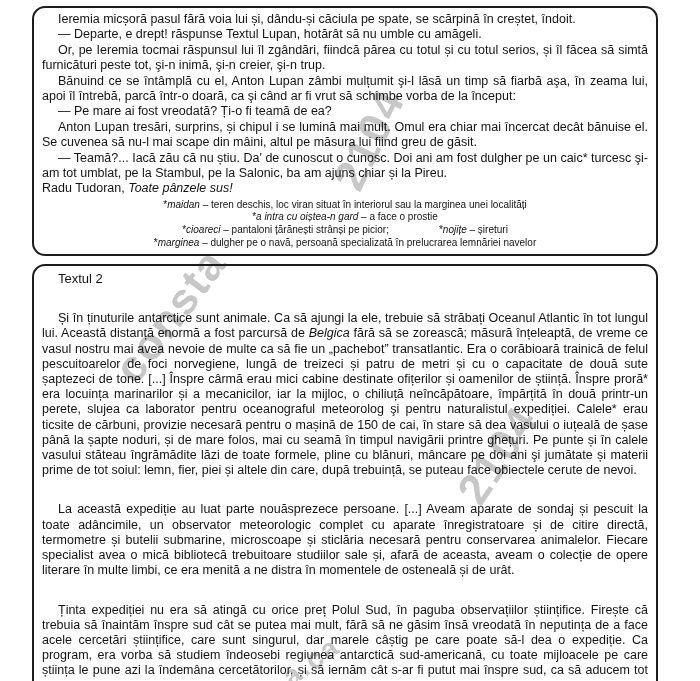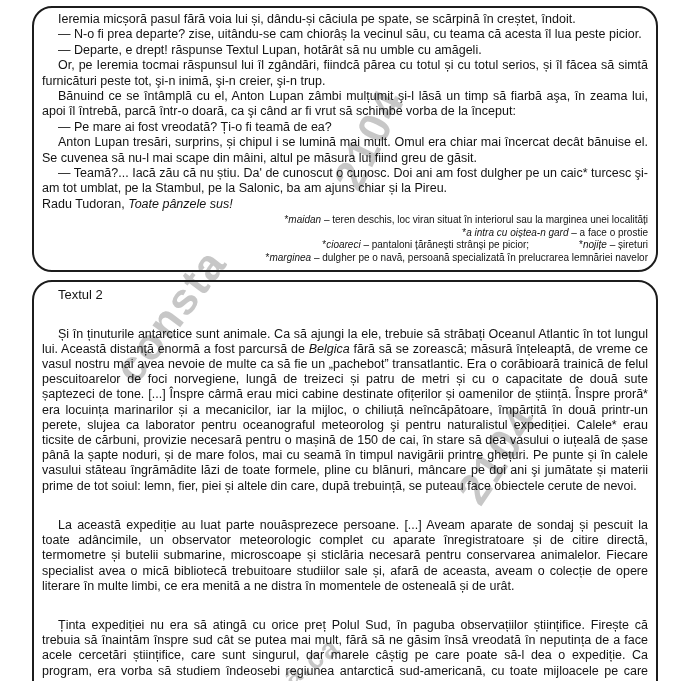--- a/index.html
+++ b/index.html
@@ -1,26 +1,26 @@
 <!DOCTYPE html>
 <html><head>
 <meta charset="utf-8">
 <style>
   html,body{margin:0;padding:0;background:#ffffff;}
   body{width:700px;height:681px;overflow:hidden;font-family:"Liberation Sans",sans-serif;color:#131313;}
   .page{position:relative;width:700px;height:681px;overflow:hidden;box-sizing:border-box;
         padding:6px 42px 0 32px;display:flex;flex-direction:column;}
-  .tbox{position:relative;z-index:1;border:2px solid #1c1c1c;border-radius:20px;
+  .tbox{position:relative;z-index:1;border:2px solid #1c1c1c;border-radius:13px;
         padding:4px 8px 5px 8px;background:transparent;box-sizing:border-box;}
   .box2{flex:1;margin-top:8px;margin-bottom:-24px;padding-top:5px;}
   .main-text p{margin:0;font-size:12.5px;line-height:15.4px;text-align:justify;text-indent:16px;}
   .box2 .main-text p{line-height:15.2px;margin-top:24px;}
   .attribution{text-align:center;text-indent:0 !important;}
   .footnotes{margin-top:2px;}
-  .footnotes p{margin:0;font-size:10px;line-height:12.6px;text-align:right;text-indent:0;}
+  .footnotes p{margin:0;font-size:10px;line-height:12.6px;text-align:center;text-indent:0;}
   .text2-title{margin:0 0 10px 0;font-size:13px;font-weight:normal;text-indent:16px;line-height:16px;}
   .it{font-style:italic;}
   .gap{display:inline-block;}
   .wm{position:absolute;z-index:0;color:#c7c7c7;font-weight:bold;white-space:nowrap;
       letter-spacing:2px;transform-origin:0 50%;user-select:none;}
   .wm1{left:124px;top:352px;font-size:44px;transform:rotate(-53deg);}
   .wm2{left:346px;top:162px;font-size:44px;transform:rotate(-64deg);}
   .wm3{left:468px;top:474px;font-size:44px;transform:rotate(-56deg);}
   .wm4{left:286px;top:664px;font-size:28px;transform:rotate(-36deg);}
 </style>
@@ -30,21 +30,20 @@
 <div class="page">
 
   <span class="wm wm1">consta</span>
   <span class="wm wm2">2104</span>
   <span class="wm wm3">2104</span>
   <span class="wm wm4">a.ca</span>
 
   <div class="tbox box1">
     <div class="main-text">
       <p><span>Ieremia micșoră pasul fără voia lui și, dându-și căciula pe spate, se scărpină în creștet, îndoit.</span></p>
-      <p><span>— N-o fi prea departe? zise, uitându-se cam chiorâș la vecinul său, cu teama că acesta îl lua peste picior.</span></p>
       <p><span>— Departe, e drept! răspunse Textul Lupan, hotărât să nu umble cu amăgeli.</span></p>
       <p><span>Or, pe Ieremia tocmai răspunsul lui îl zgândări, fiindcă părea cu totul și cu totul serios, și îl făcea să simtă furnicături peste tot, şi-n inimă, şi-n creier, şi-n trup.</span></p>
       <p><span>Bănuind ce se întâmplă cu el, Anton Lupan zâmbi mulțumit şi-l lăsă un timp să fiarbă aşa, în zeama lui, apoi îl întrebă, parcă într-o doară, ca şi când ar fi vrut să schimbe vorba de la început:</span></p>
       <p><span>— Pe mare ai fost vreodată? Ți-o fi teamă de ea?</span></p>
       <p><span>Anton Lupan tresări, surprins, și chipul i se lumină mai mult. Omul era chiar mai încercat decât bănuise el. Se cuvenea să nu-l mai scape din mâini, altul pe măsura lui fiind greu de găsit.</span></p>
       <p><span>— Teamă?... Iacă zău că nu știu. Da' de cunoscut o cunosc. Doi ani am fost dulgher pe un caic* turcesc şi-am tot umblat, pe la Stambul, pe la Salonic, ba am ajuns chiar și la Pireu.</span></p>
       <p class="attribution"><span>Radu Tudoran, </span><span class="it">Toate pânzele sus!</span></p>
     </div>
     <div class="footnotes">
       <p><span>*</span><span class="it">maidan</span><span> – teren deschis, loc viran situat în interiorul sau la marginea unei localități</span></p>

